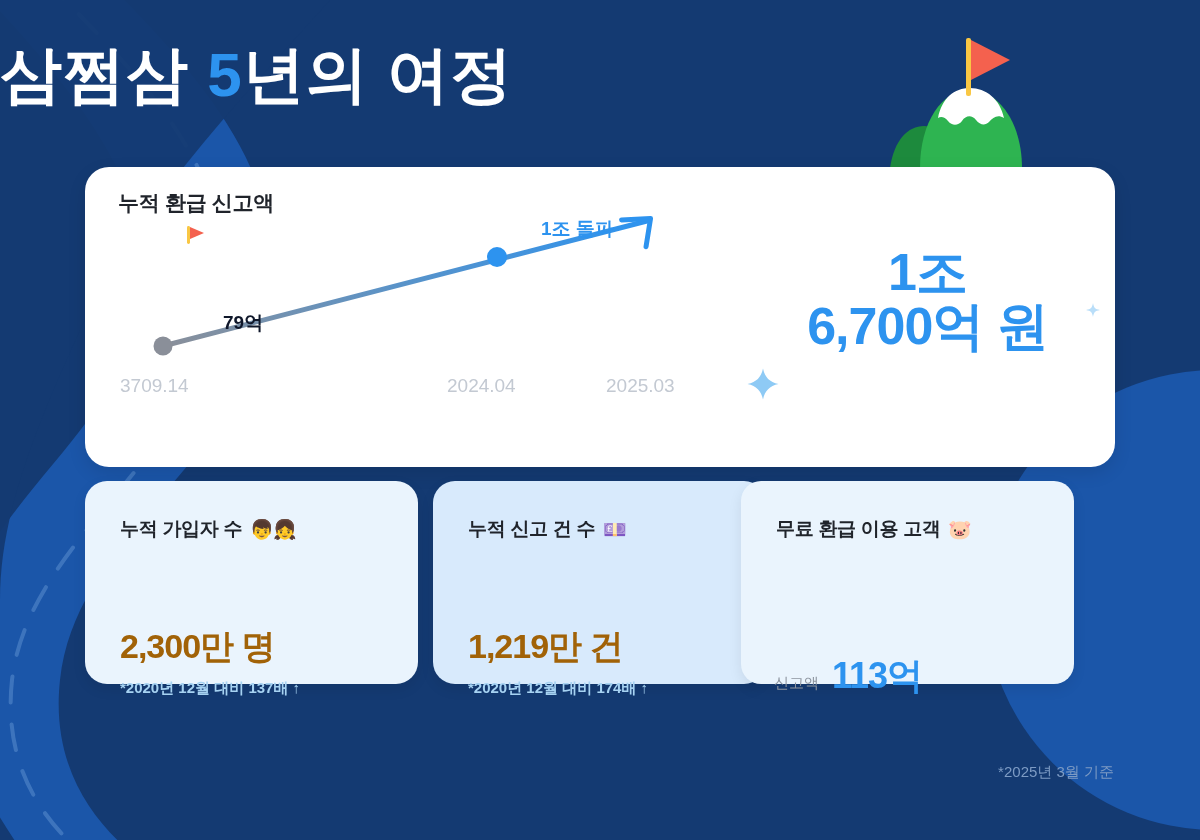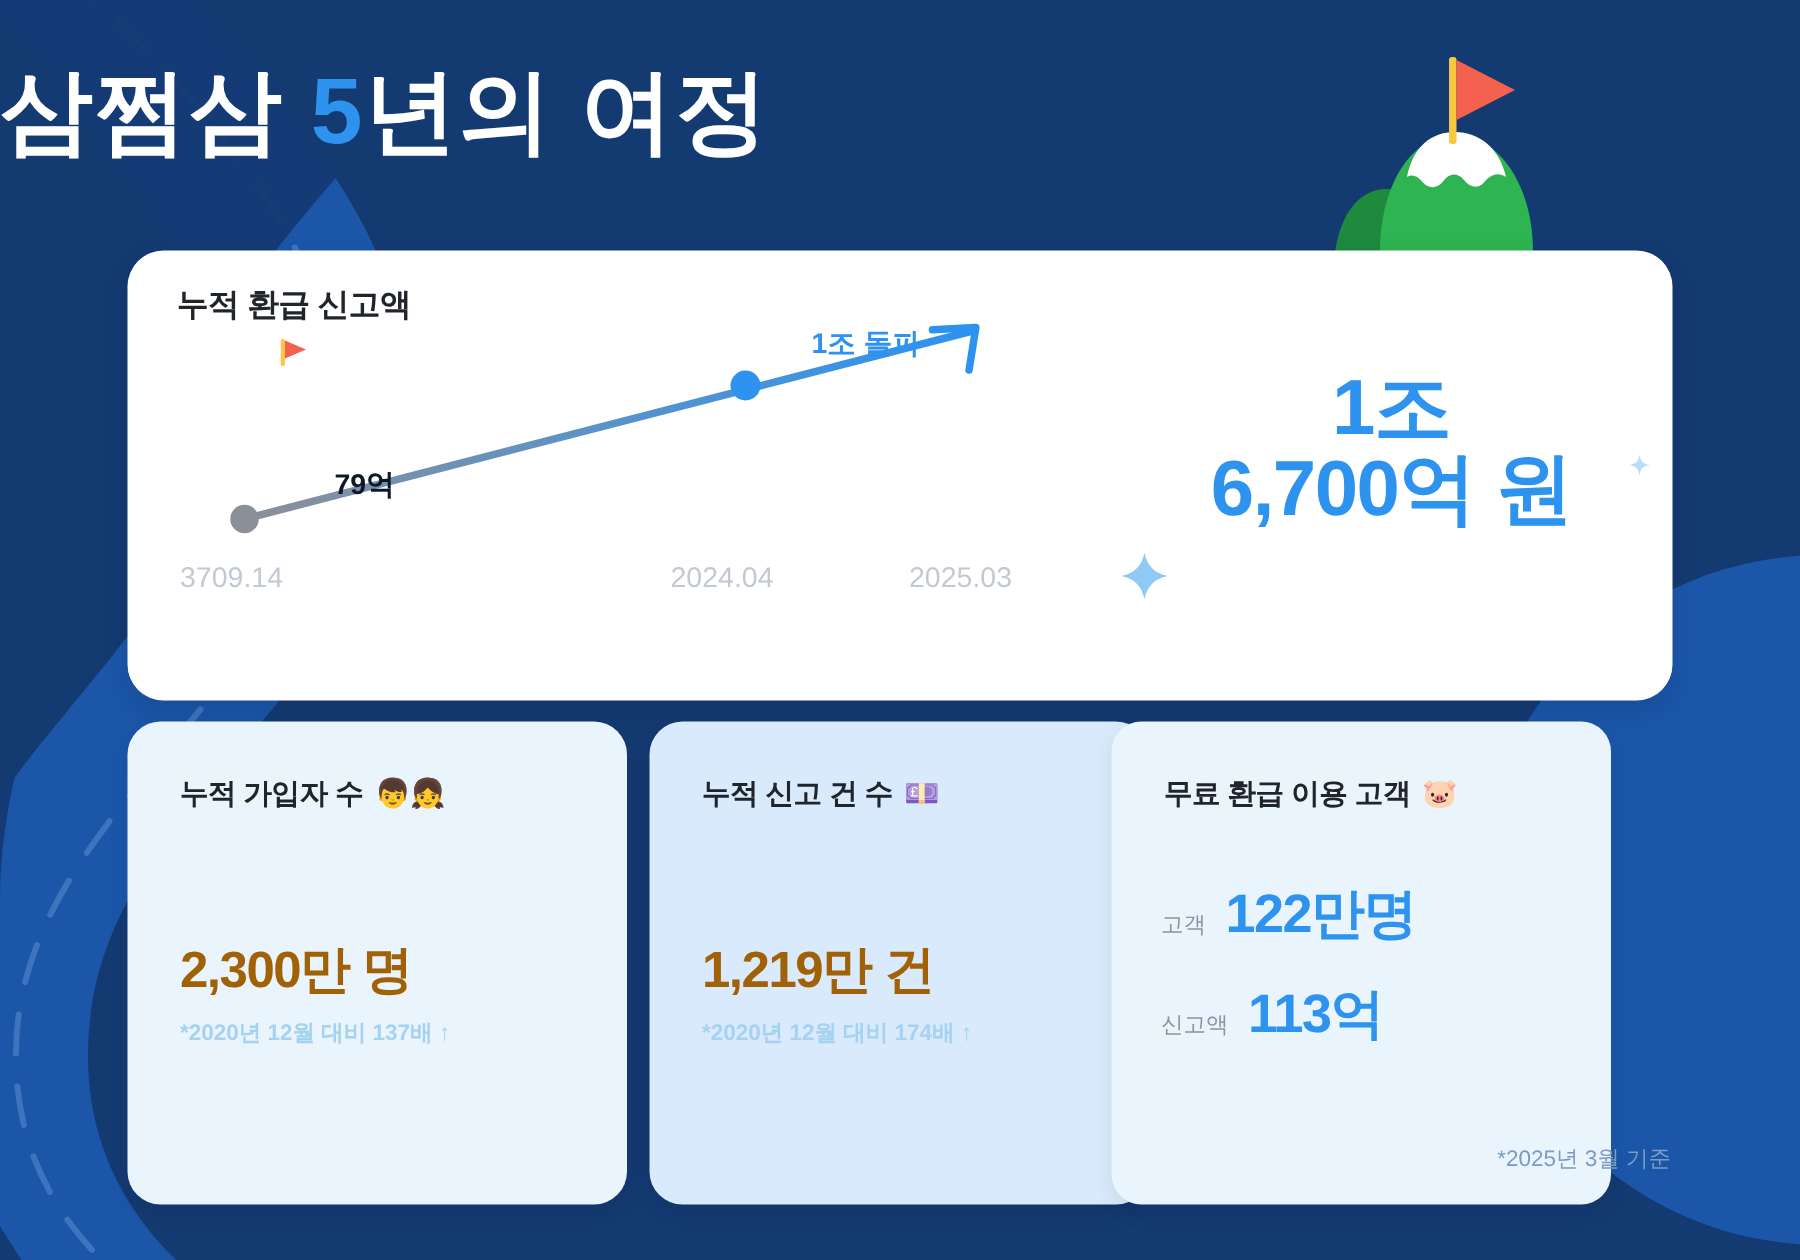--- a/index.html
+++ b/index.html
@@ -69,21 +69,21 @@
     display:flex; flex-direction:column; align-items:center; justify-content:center;
     color:#2d93ef; font-weight:bold; line-height:1.04;
     letter-spacing:-1px;
   }
   .bigval .l1 { font-size:52px; }
   .bigval .l2 { font-size:52px; white-space:nowrap; }
   .spark { position:absolute; }
 
   
   .stat-card {
-    position:absolute; top:481px; height:322px;
+    position:absolute; top:481px; height:203px;
     background:#e7f2fd; border-radius:22px; z-index:4;
     box-shadow:0 5px 14px rgba(0,0,0,.08);
   }
   .stat-card.c1 { left:85px;  width:333px; background:#eaf4fd; }
   .stat-card.c2 { left:433px; width:333px; background:#d8eafc; }
   .stat-card.c3 { left:741px; width:333px; background:#eaf4fd;border-radius:20px; }
 
   .stat-head {
     position:absolute; left:35px; top:35px;
     font-size:19px; font-weight:bold; color:#20242b;
@@ -218,23 +218,19 @@
   </div>
   <div class="stat-value">1,219만 건</div>
   <div class="stat-note">*2020년 12월 대비 174배 ↑</div>
 </div>
 
 <div class="stat-card c3">
   <div class="stat-head">
     <span>무료 환급 이용 고객</span>
     <span class="emo">🐷</span>
   </div>
-  <div class="row r1">
-    <span class="rl">고객</span>
-    <span class="rv">122만명</span>
-  </div>
   <div class="row r2">
     <span class="rl">신고액</span>
     <span class="rv">113억</span>
   </div>
 </div>
 
 <div class="footnote">*2025년 3월 기준</div>
 
 </body></html>

